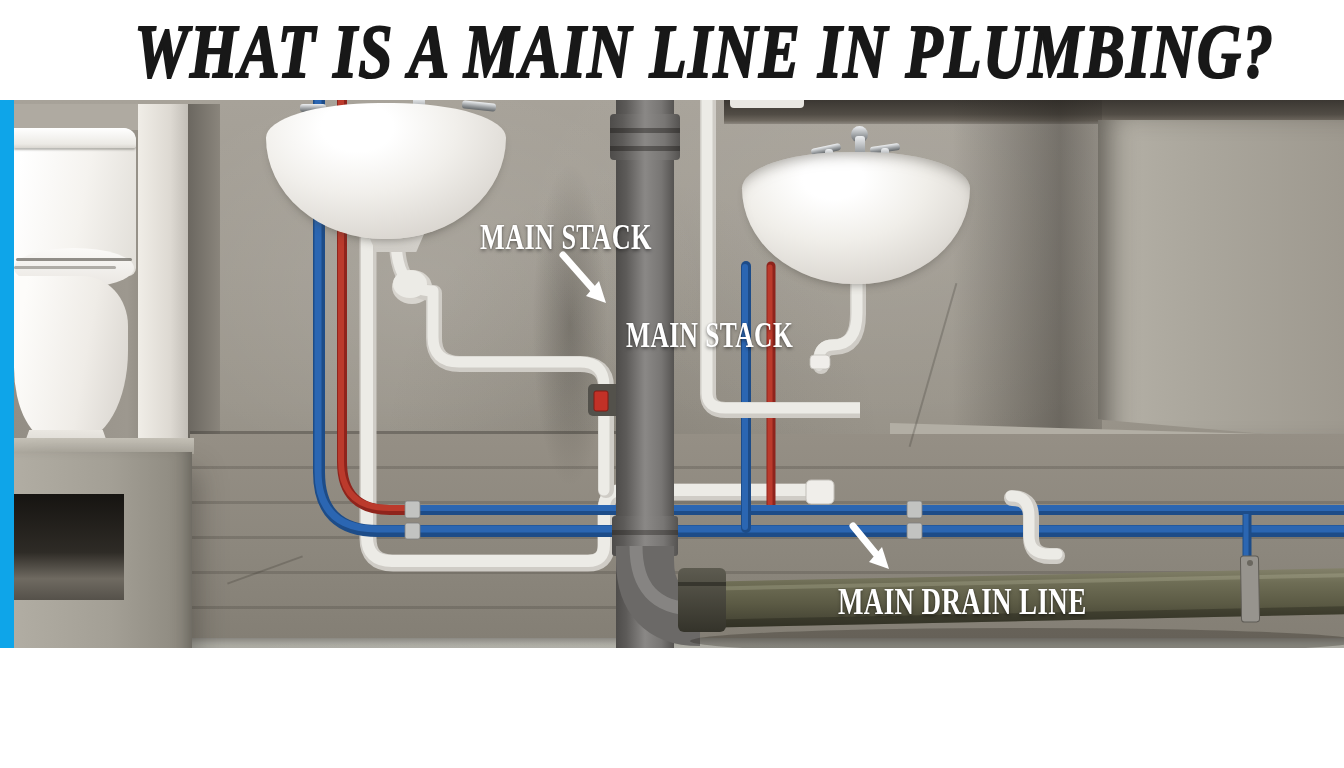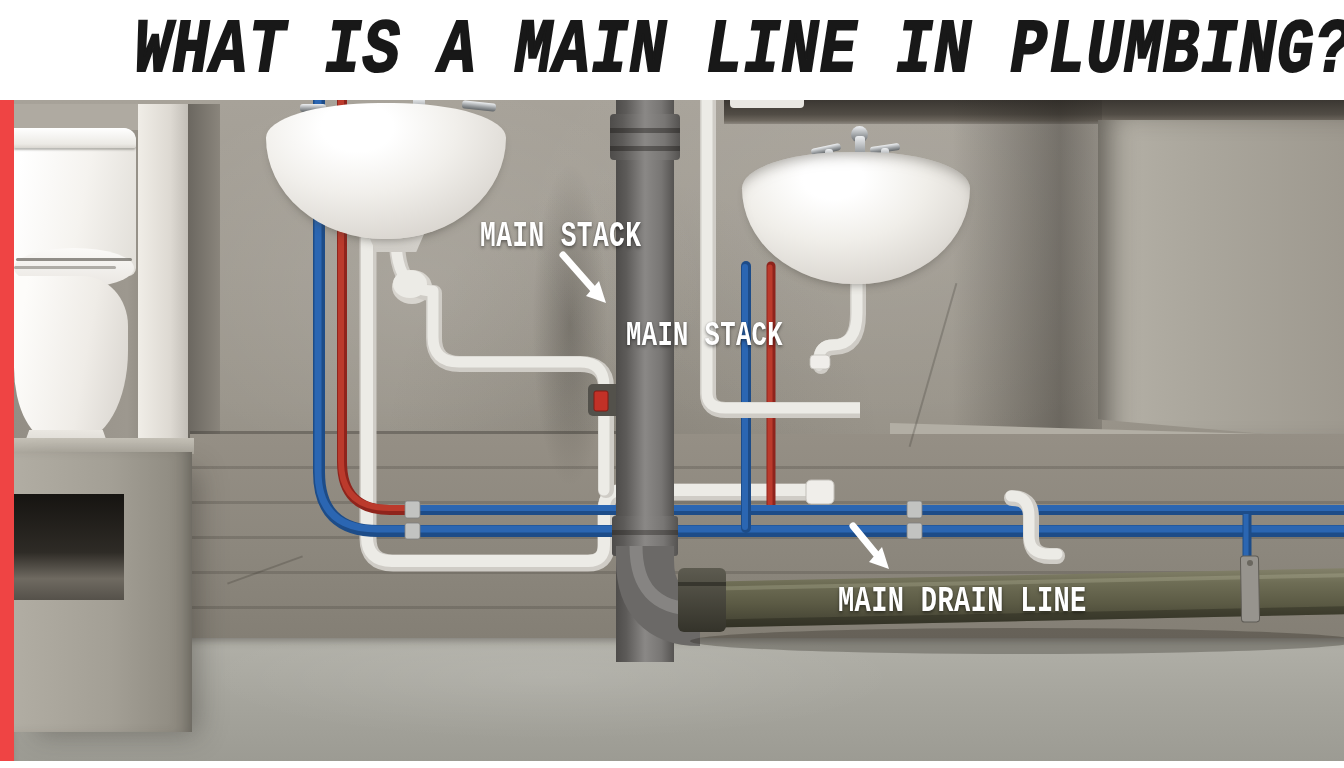--- a/index.html
+++ b/index.html
@@ -1,17 +1,17 @@
 <!DOCTYPE html>
 <html><head>
 <meta charset="utf-8">
 <style>
   html,body{margin:0;padding:0;background:#fff;}
-  .page{position:relative;width:1344px;height:761px;overflow:hidden;
-        font-family:Liberation Mono, monospace;background:#ef4444;}
+  .page{position:relative;width:1344px;height:648px;overflow:hidden;
+        font-family:Liberation Serif, serif;background:#0ea5e9;}
 
   
   .title-bar{position:absolute;left:0;top:0;width:1344px;height:100px;background:#ffffff;z-index:40;}
   .title-bar h1{margin:0;width:1344px;line-height:102px;text-align:center;
     font-size:76px;font-style:italic;font-weight:bold;color:#181818;
     letter-spacing:2px;transform:scaleX(.8);transform-origin:50% 50%;
     -webkit-text-stroke:2.2px #181818;white-space:nowrap;}
 
   
   .scene{position:absolute;left:0;top:100px;width:1344px;height:668px;overflow:hidden;background:#9c978e;margin-left:14px;}

